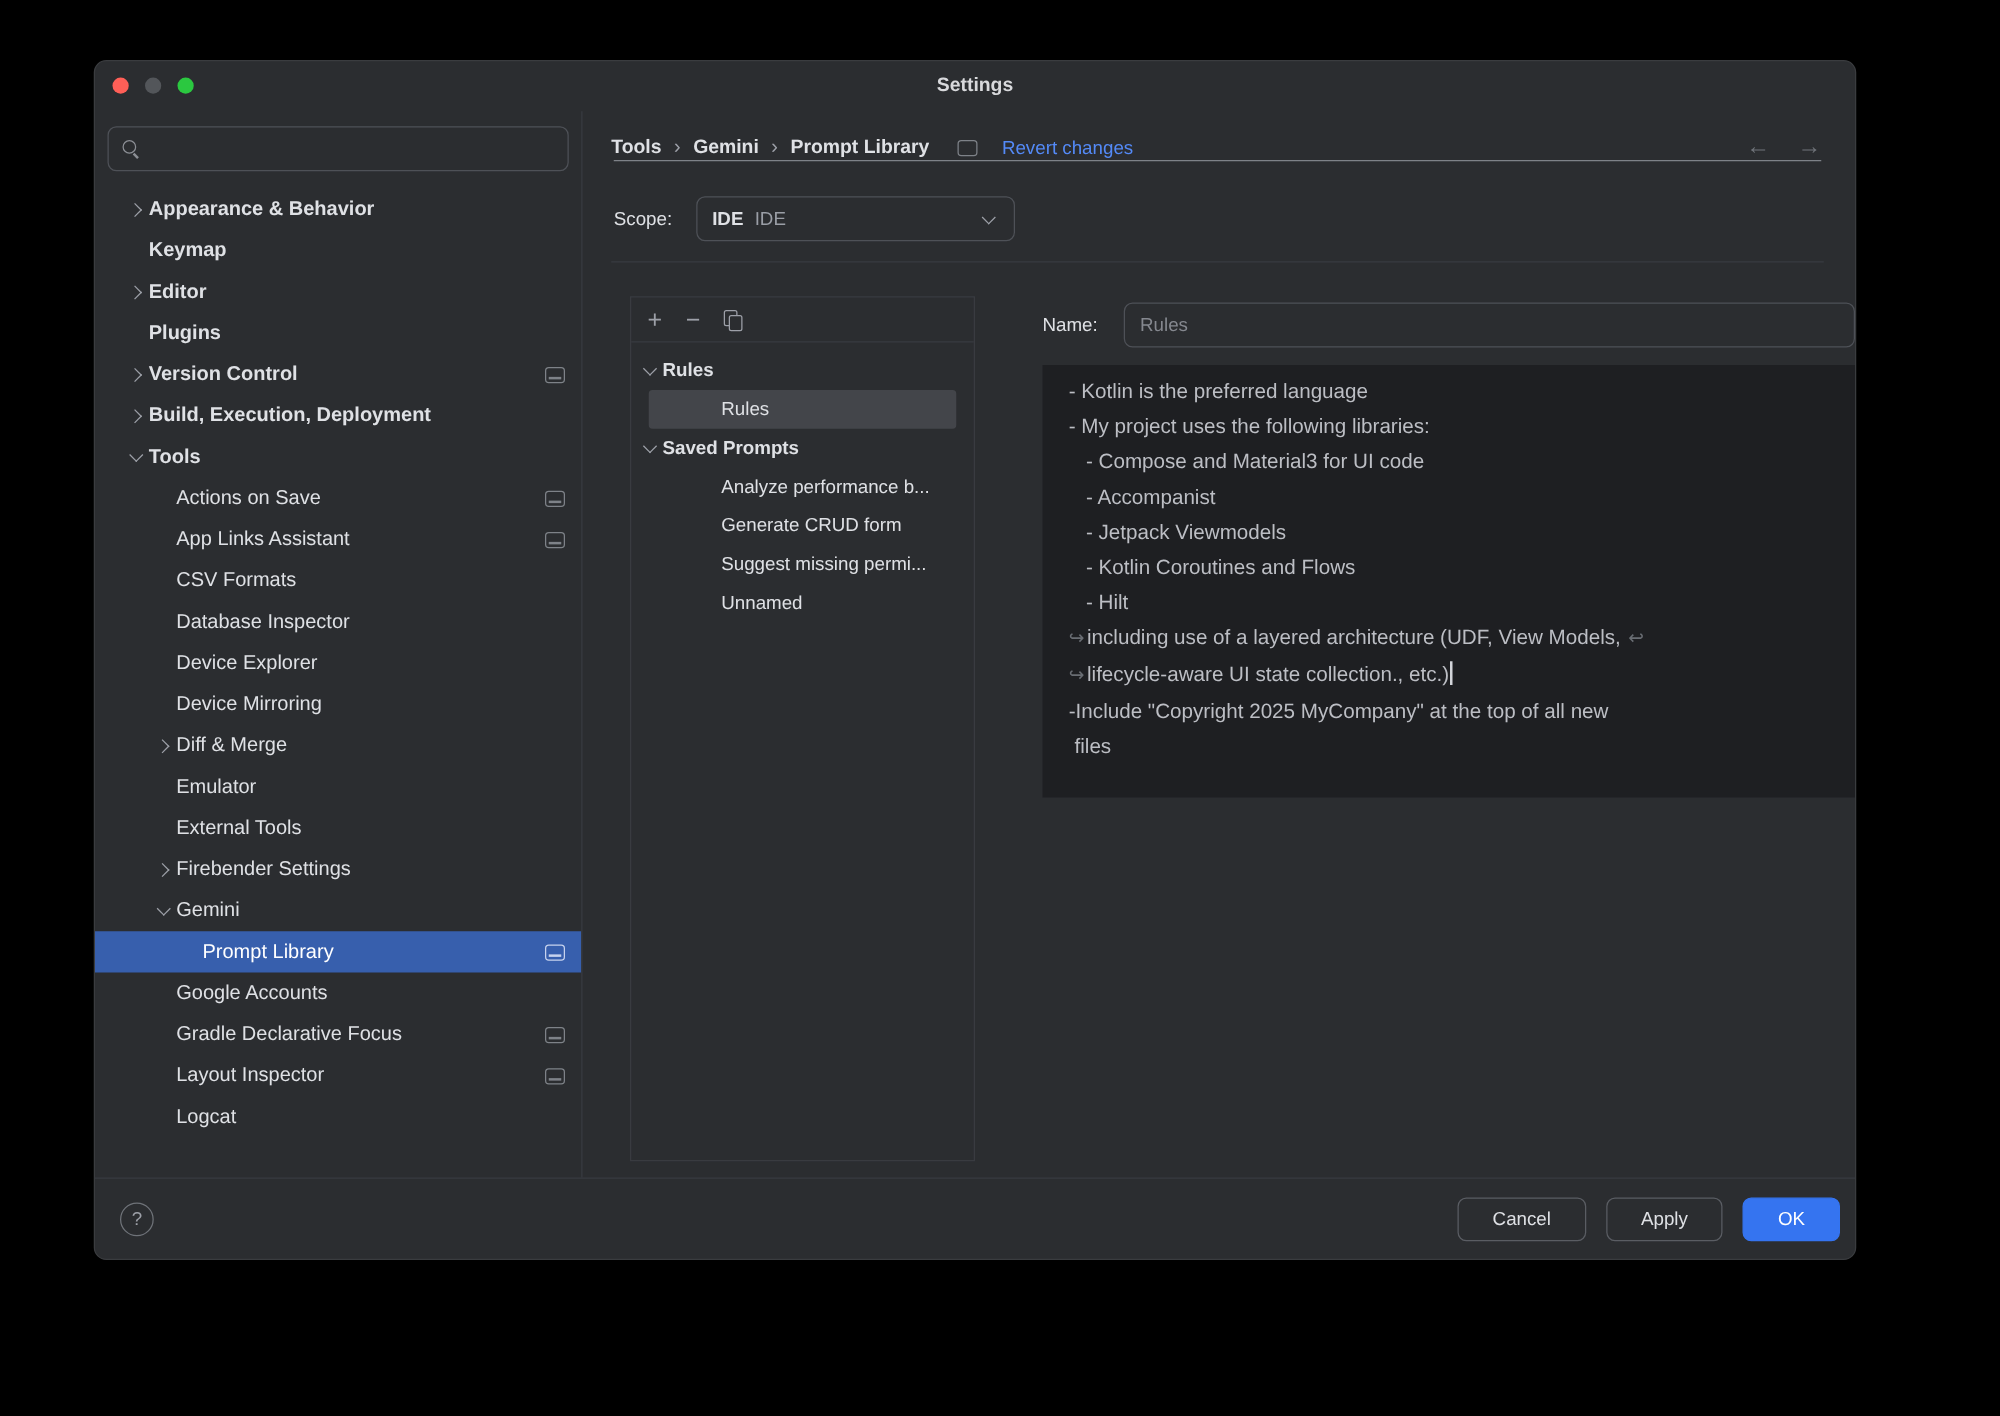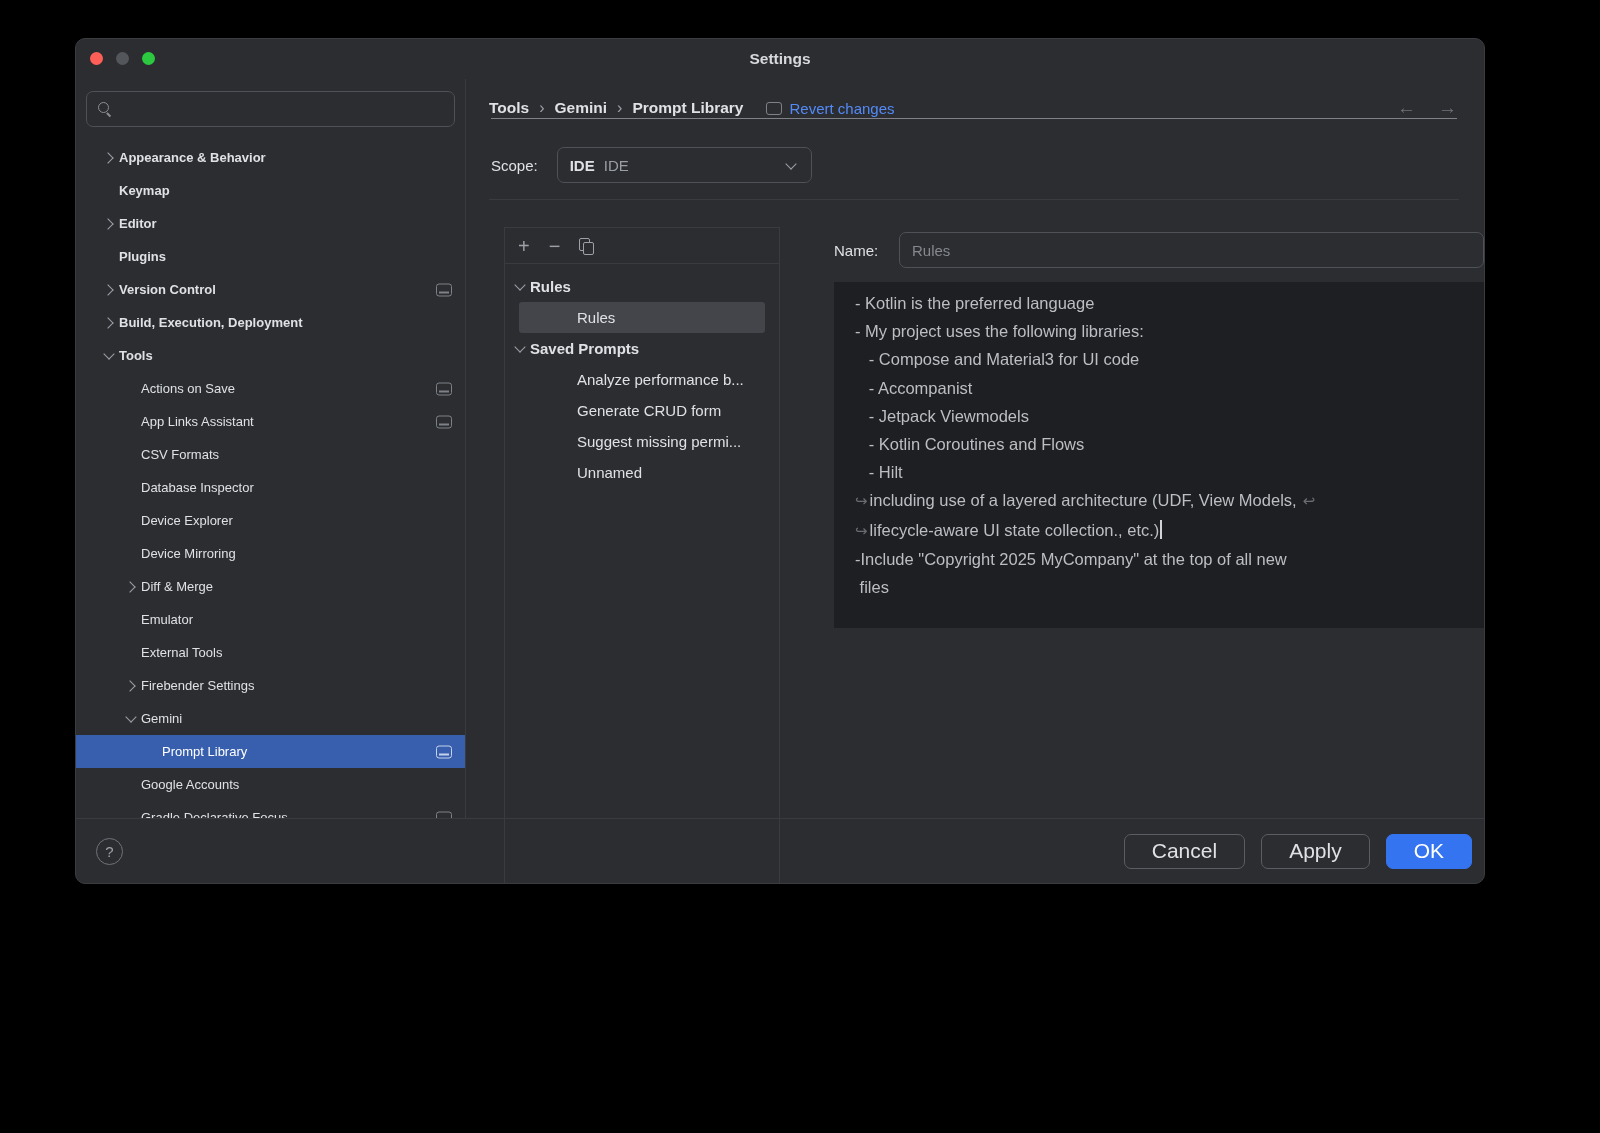--- a/index.html
+++ b/index.html
@@ -2,21 +2,21 @@
 <html><head>
 <meta charset="utf-8">
 <style>
   * { box-sizing: border-box; margin: 0; padding: 0; }
   html,body { background:#000; }
   .stage {
     position: relative; width: 1600px; height: 1133px; background:#000;
     font-family: "Liberation Sans", sans-serif; overflow: hidden;
   }
   .window {
-    position: absolute; left: 75px; top: 38px; width: 1410px; height: 846px;
+    position: absolute; left: 75px; top: 48px; width: 1410px; height: 960px;
     background: #2b2d30; border-radius: 10px; overflow: hidden;
     border: 1px solid #3a3c3f; box-shadow: 0 25px 70px rgba(0,0,0,.55);
     color: #dfe1e5; font-size: 15px;
   }
   
   .titlebar { position: relative; height: 40px; }
   .traffic { position: absolute; left: 14px; top: 13px; display: flex; gap: 13px; }
   .tl { width: 13px; height: 13px; border-radius: 50%; }
   .tl.close { background: #ff5f57; }
   .tl.min   { background: #53565a; }
@@ -35,21 +35,21 @@
   .search-icon::before {
     content: ""; position: absolute; left: 1px; top: 1px; width: 9px; height: 9px;
     border: 1.6px solid #8b8e94; border-radius: 50%;
   }
   .search-icon::after {
     content: ""; position: absolute; left: 10px; top: 11px; width: 5px; height: 1.6px;
     background: #8b8e94; transform: rotate(45deg); transform-origin: left center;
   }
   .search-input { flex: 1; background: transparent; border: none; outline: none; color: #dfe1e5; font-size: 15px; margin-left: 8px; font-family: "Liberation Sans", sans-serif; }
   .tree { }
-  .srow { position: relative; height: 33px; display: flex; align-items: center; font-size: 13px; cursor: default; }
+  .srow { position: relative; height: 33px; display: flex; align-items: center; font-size: 16px; cursor: default; }
   .srow.lvl0 { padding-left: 43px; }
   .srow.lvl1 { padding-left: 65px; }
   .srow.lvl2 { padding-left: 86px; }
   .srow.bold .slabel { font-weight: bold; }
   .srow.selected { background: #375fad; }
   .srow.selected .slabel { color: #ffffff; }
   .chev { width: 21px; margin-left: -21px; display: flex; align-items: center; justify-content: center; flex: 0 0 auto; }
   .chev::before {
     content: ""; width: 7px; height: 7px;
     border-right: 1.7px solid #9da0a8; border-bottom: 1.7px solid #9da0a8;
@@ -62,21 +62,21 @@
   }
   .cfg-icon::after { content: ""; position: absolute; left: 2px; right: 2px; bottom: 2px; height: 1.4px; background: #7e8288; }
   .srow.selected .cfg-icon { border-color: #c7d3ee; }
   .srow.selected .cfg-icon::after { background: #c7d3ee; }
   .cfg-icon.inline { position: static; transform: none; display: inline-block; flex: 0 0 auto; }
   
   .content { position: absolute; left: 390px; top: 40px; right: 0; bottom: 65px; padding: 0 25px 0 23px; }
   .crumb-row { margin-top: 16px; height: 26px; display: flex; align-items: center; gap: 10px; position: relative; }
   .crumb { font-weight: bold; font-size: 15.5px; }
   .crumb-sep { color: #9da0a8; font-size: 16px; }
-  .revert { display: flex; align-items: center; gap: 8px; margin-left: 12px; cursor: pointer; }
+  .revert { display: flex; align-items: center; gap: 20px; margin-left: 12px; cursor: pointer; }
   .revert-label { color: #548af7; font-size: 15px; }
   .nav-arrows { position: absolute; right: 2px; top: 2px; display: flex; gap: 22px; color: #6f7379; font-size: 19px; }
   .scope-row { margin-top: 26px; display: flex; align-items: center; }
   .scope-label { margin-left: 2px; margin-right: 19px; }
   .scope-select {
     width: 255px; height: 36px; border: 1px solid #4e5157; border-radius: 7px;
     display: flex; align-items: center; padding: 0 12px; cursor: pointer; background: #2b2d30;
   }
   .scope-bold { font-weight: bold; }
   .scope-val { color: #9a9ea6; margin-left: 9px; flex: 1; }
@@ -119,21 +119,21 @@
   .footer {
     position: absolute; left: 0; right: 0; bottom: 0; height: 65px;
     border-top: 1px solid #393b40; display: flex; align-items: center; padding: 0 12px 0 20px;
   }
   .help-btn {
     width: 27px; height: 27px; border: 1.6px solid #6f7379; border-radius: 50%;
     display: flex; align-items: center; justify-content: center; color: #9da0a8; font-size: 15px; cursor: pointer;
   }
   .footer-spacer { flex: 1; }
   .btn {
-    height: 35px; padding: 0 27px; border-radius: 7px; font-size: 21px; margin-left: 16px;
+    height: 35px; padding: 0 27px; border-radius: 7px; font-size: 15px; margin-left: 16px;
     background: #2b2d30; border: 1px solid #5a5d63; color: #dfe1e5; cursor: pointer;
     font-family: "Liberation Sans", sans-serif;
     text-align: center;
   }
   .btn.primary { background: #3574f0; border-color: #3574f0; color: #ffffff; }
 </style>
 </head>
 <body>
 
 <div class="stage">

